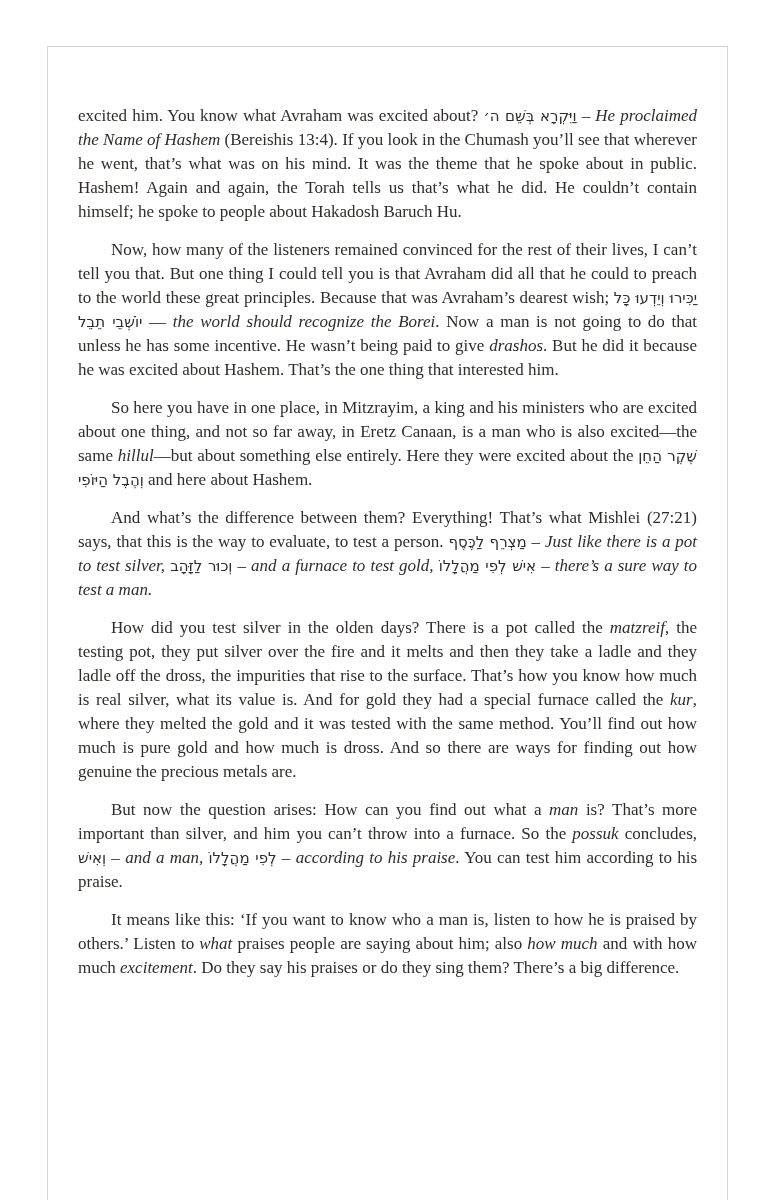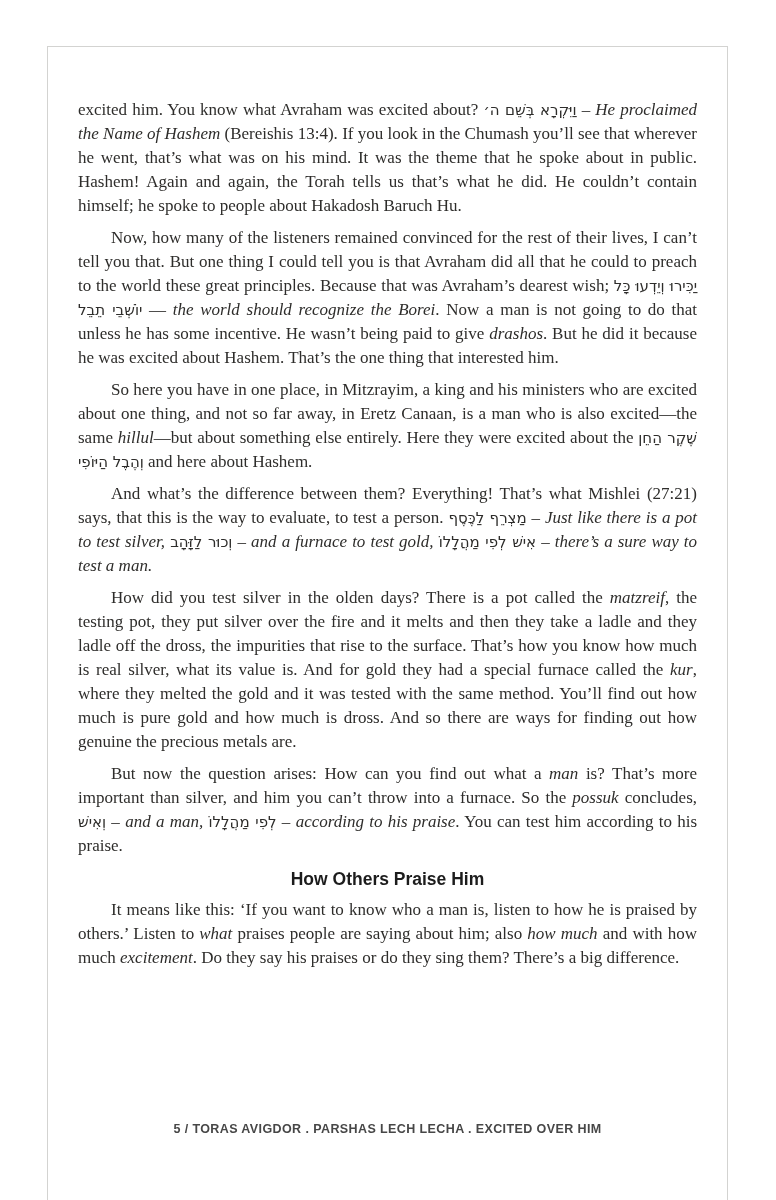--- a/index.html
+++ b/index.html
@@ -22,21 +22,21 @@
     padding: 43px 30px 0 30px;
   }
   .content {
     font-family: "Liberation Serif", serif;
     font-size: 17px;
     line-height: 24px;
     color: var(--ink, #2e2d2b);
     text-align: justify;
   }
   .para {
-    margin: 8px 0 4px 0;
+    margin: 14px 0 4px 0;
   }
   .para.indent {
     text-indent: 33px;
   }
   .heading {
     font-family: "Liberation Sans", sans-serif;
     font-weight: bold;
     font-size: 17.5px;
     line-height: 22px;
     text-align: center;
@@ -68,17 +68,15 @@
 <body>
 
 <div class="page-frame">
   <div class="content">
       <p class="para"><span class="seg-normal">excited him. You know what Avraham was excited about? </span><span class="seg-hebrew">וַיִּקְרָא בְּשֵׁם ה׳</span><span class="seg-normal"> – </span><span class="seg-italic">He proclaimed the Name of Hashem</span><span class="seg-normal"> (Bereishis 13:4). If you look in the Chumash you’ll see that wherever he went, that’s what was on his mind. It was the theme that he spoke about in public. Hashem! Again and again, the Torah tells us that’s what he did. He couldn’t contain himself; he spoke to people about Hakadosh Baruch Hu.</span></p>
       <p class="para indent"><span class="seg-normal">Now, how many of the listeners remained convinced for the rest of their lives, I can’t tell you that. But one thing I could tell you is that Avraham did all that he could to preach to the world these great principles. Because that was Avraham’s dearest wish; </span><span class="seg-hebrew">יַכִּירוּ וְיֵדְעוּ כָּל יוֹשְׁבֵי תֵבֵל</span><span class="seg-normal"> — </span><span class="seg-italic">the world should recognize the Borei</span><span class="seg-normal">. Now a man is not going to do that unless he has some incentive. He wasn’t being paid to give </span><span class="seg-italic">drashos</span><span class="seg-normal">. But he did it because he was excited about Hashem. That’s the one thing that interested him.</span></p>
       <p class="para indent"><span class="seg-normal">So here you have in one place, in Mitzrayim, a king and his ministers who are excited about one thing, and not so far away, in Eretz Canaan, is a man who is also excited—the same </span><span class="seg-italic">hillul</span><span class="seg-normal">—but about something else entirely. Here they were excited about the </span><span class="seg-hebrew">שֶׁקֶר הַחֵן וְהֶבֶל הַיּוֹפִי</span><span class="seg-normal"> and here about Hashem.</span></p>
       <p class="para indent"><span class="seg-normal">And what’s the difference between them? Everything! That’s what Mishlei (27:21) says, that this is the way to evaluate, to test a person. </span><span class="seg-hebrew">מַצְרֵף לַכֶּסֶף</span><span class="seg-normal"> – </span><span class="seg-italic">Just like there is a pot to test silver,</span><span class="seg-normal"> </span><span class="seg-hebrew">וְכוּר לַזָּהָב</span><span class="seg-normal"> – </span><span class="seg-italic">and a furnace to test gold,</span><span class="seg-normal"> </span><span class="seg-hebrew">אִישׁ לְפִי מַהֲלָלוֹ</span><span class="seg-normal"> – </span><span class="seg-italic">there’s a sure way to test a man.</span></p>
       <p class="para indent"><span class="seg-normal">How did you test silver in the olden days? There is a pot called the </span><span class="seg-italic">matzreif</span><span class="seg-normal">, the testing pot, they put silver over the fire and it melts and then they take a ladle and they ladle off the dross, the impurities that rise to the surface. That’s how you know how much is real silver, what its value is. And for gold they had a special furnace called the </span><span class="seg-italic">kur</span><span class="seg-normal">, where they melted the gold and it was tested with the same method. You’ll find out how much is pure gold and how much is dross. And so there are ways for finding out how genuine the precious metals are.</span></p>
       <p class="para indent"><span class="seg-normal">But now the question arises: How can you find out what a </span><span class="seg-italic">man</span><span class="seg-normal"> is? That’s more important than silver, and him you can’t throw into a furnace. So the </span><span class="seg-italic">possuk</span><span class="seg-normal"> concludes, </span><span class="seg-hebrew">וְאִישׁ</span><span class="seg-normal"> – </span><span class="seg-italic">and a man,</span><span class="seg-normal"> </span><span class="seg-hebrew">לְפִי מַהֲלָלוֹ</span><span class="seg-normal"> – </span><span class="seg-italic">according to his praise</span><span class="seg-normal">. You can test him according to his praise.</span></p>
-      <div class="heading">How Others Praise Him</div>
       <p class="para indent"><span class="seg-normal">It means like this: ‘If you want to know who a man is, listen to how he is praised by others.’ Listen to </span><span class="seg-italic">what</span><span class="seg-normal"> praises people are saying about him; also </span><span class="seg-italic">how much</span><span class="seg-normal"> and with how much </span><span class="seg-italic">excitement</span><span class="seg-normal">. Do they say his praises or do they sing them? There’s a big difference.</span></p>
     </div>
-  <div class="footer">5 / TORAS AVIGDOR . PARSHAS LECH LECHA . EXCITED OVER HIM</div>
 </div>
 
 </body></html>

